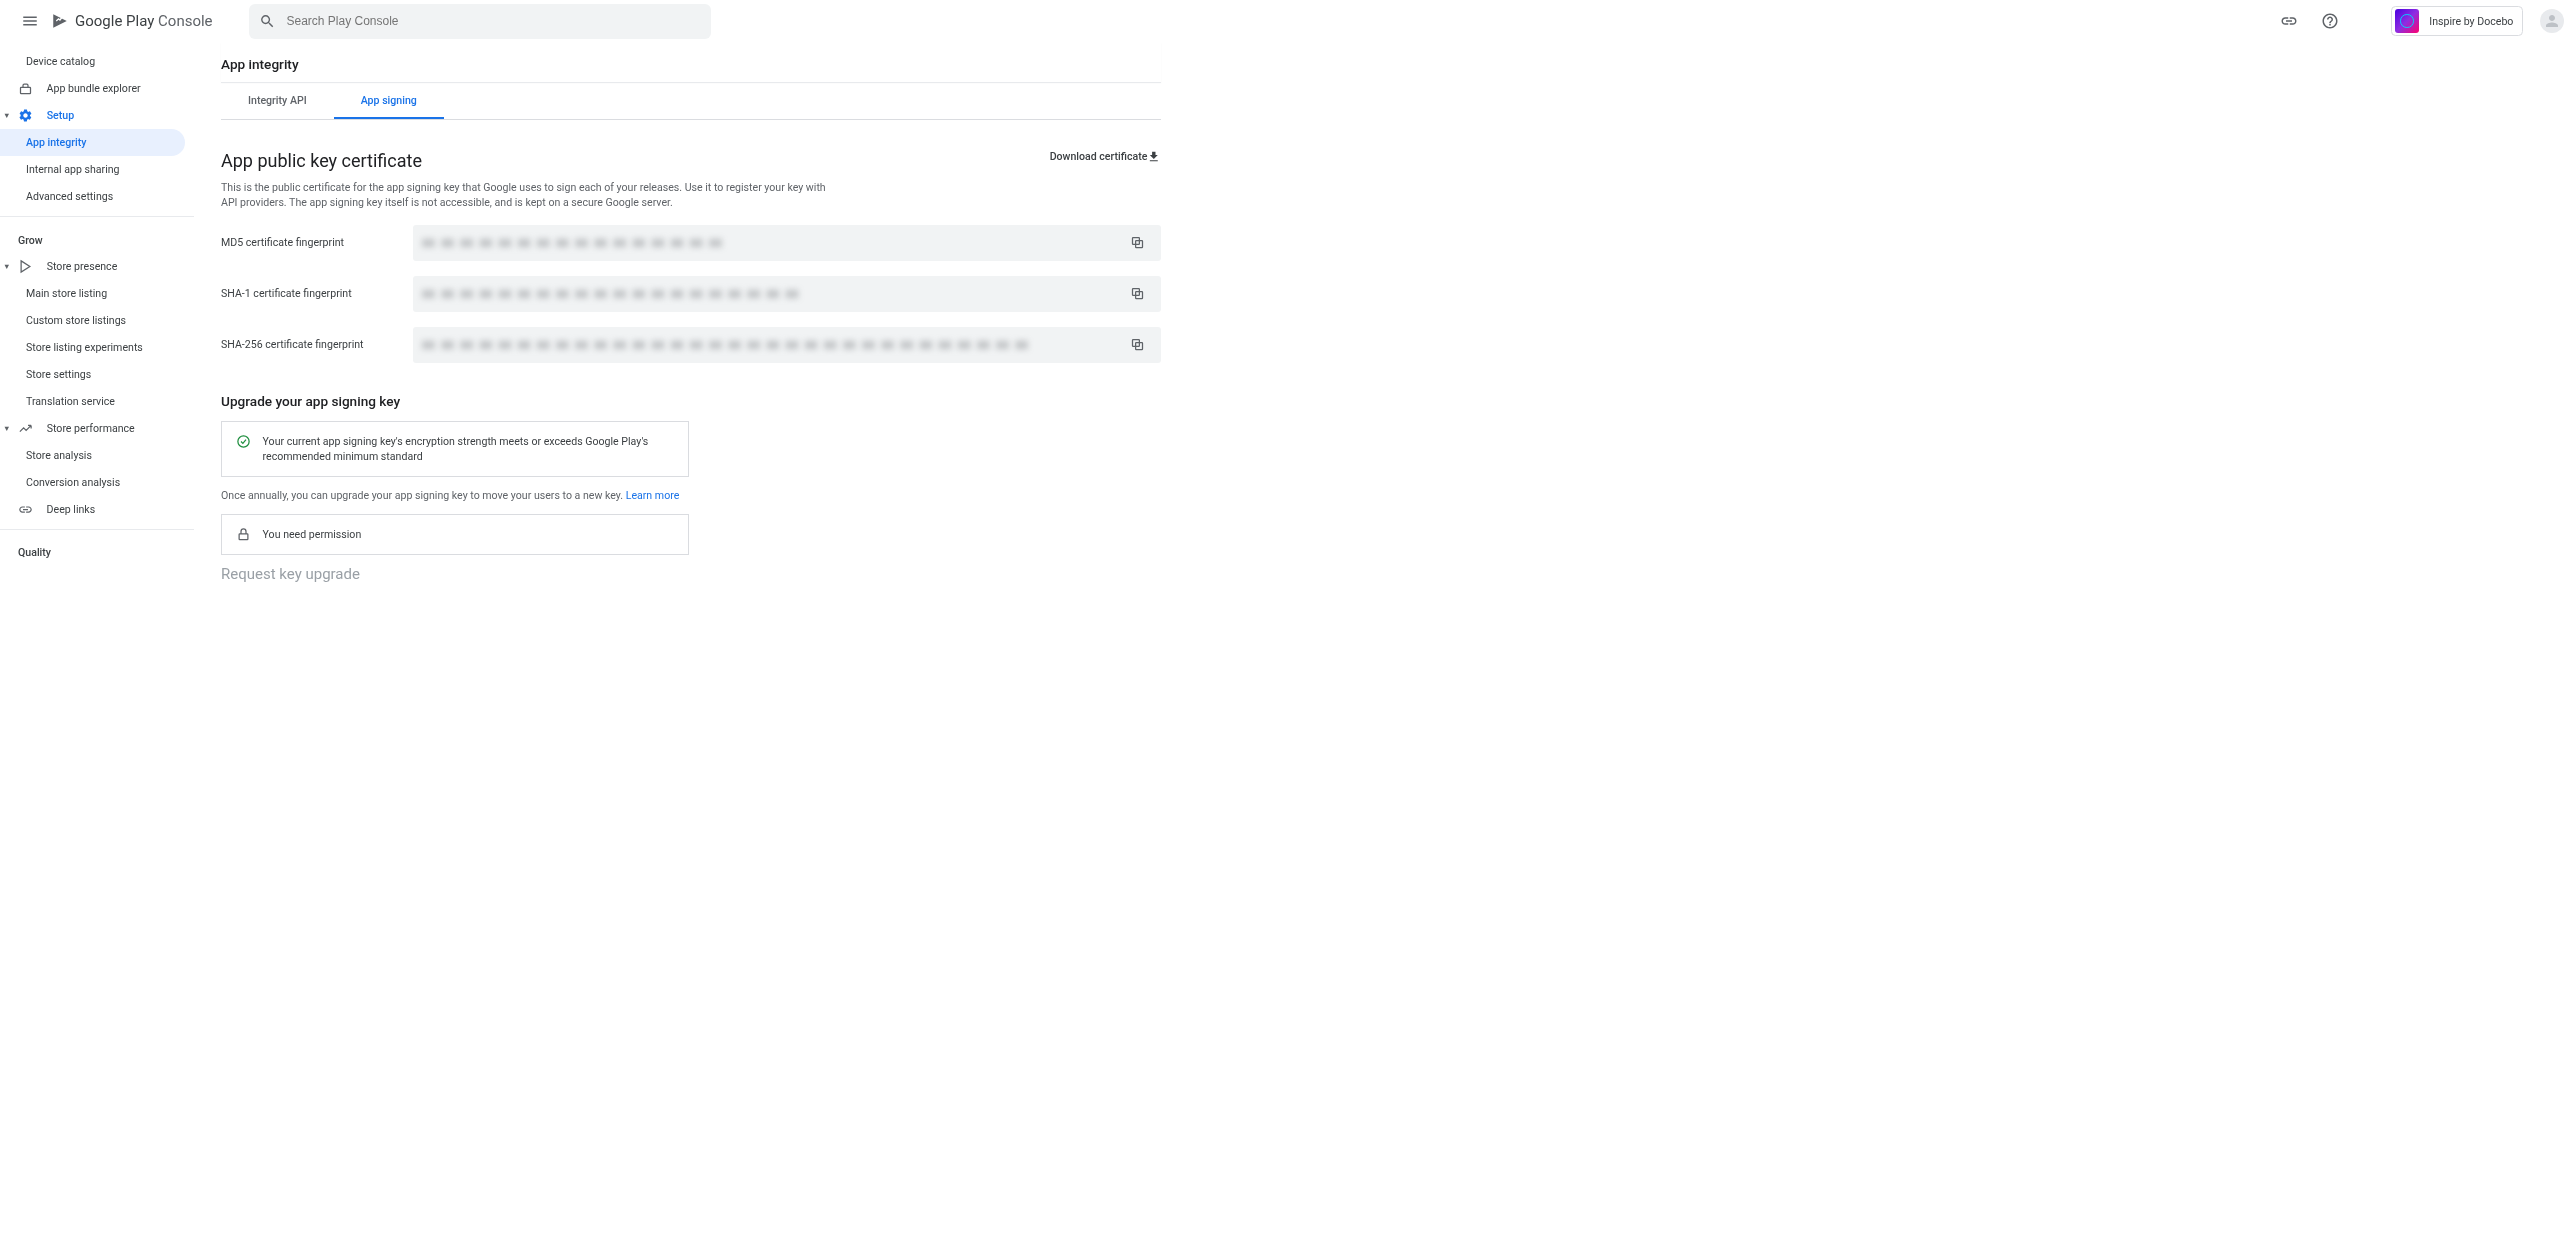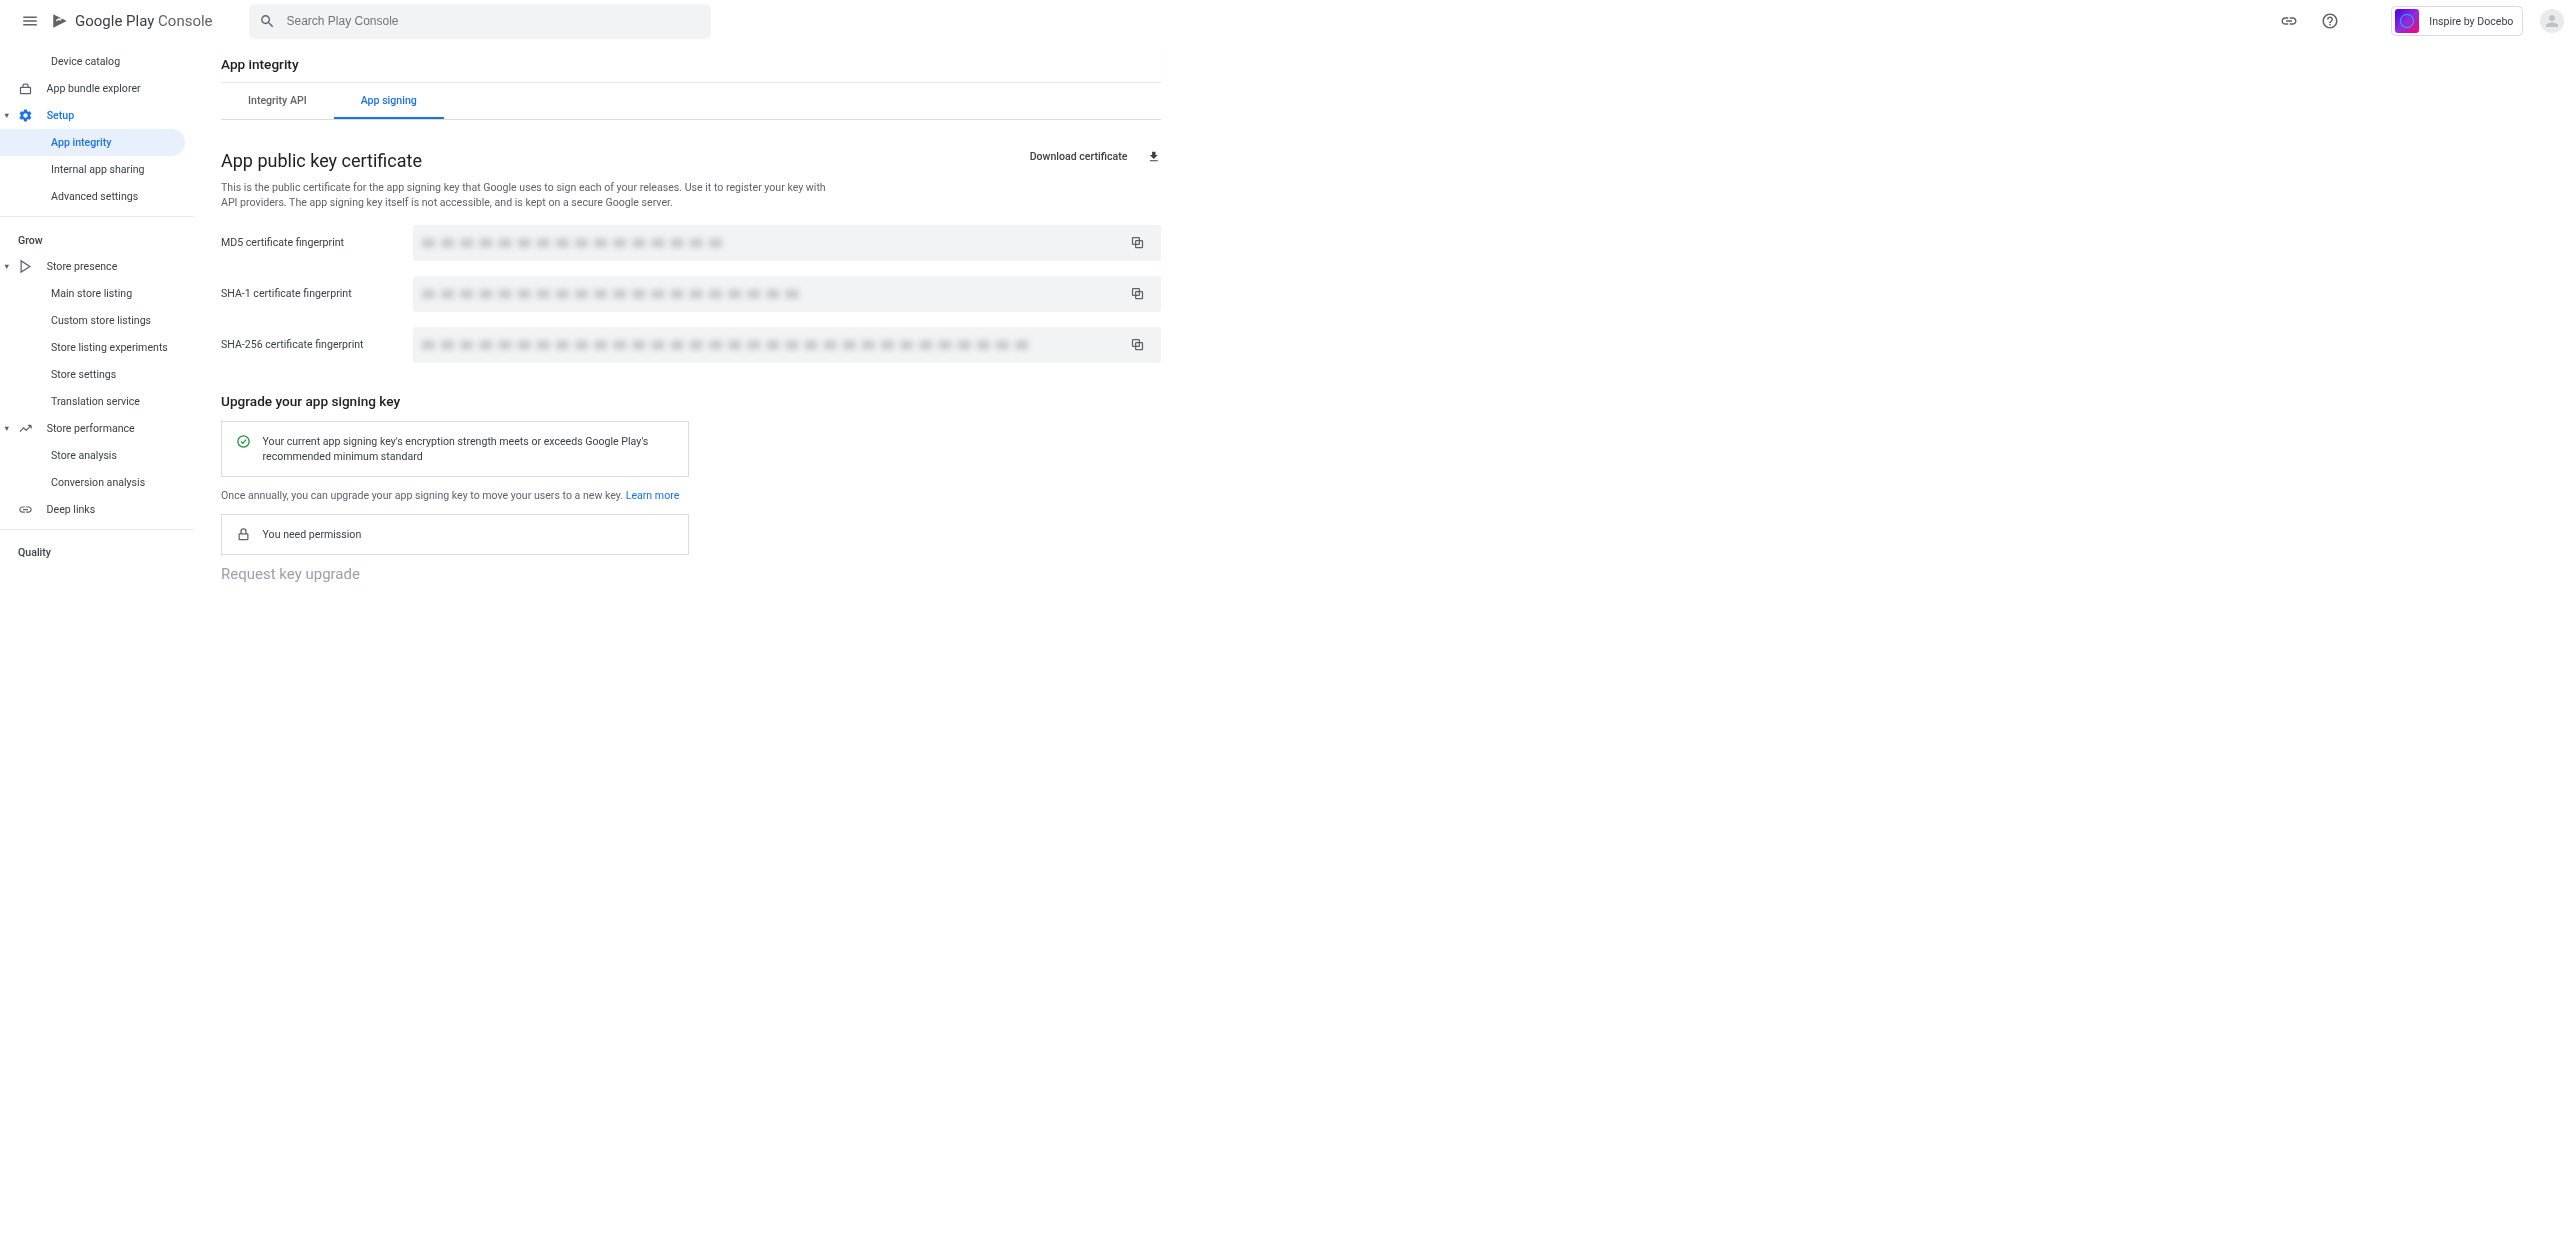--- a/index.html
+++ b/index.html
@@ -23,39 +23,39 @@
 .app-chip-icon-inner { width: 13.6px; height: 13.6px; border: 1.5px solid #00d4ff; border-radius: 50%; }
 .avatar { width: 24px; height: 24px; border-radius: 50%; background: #e8eaed; display: flex; align-items: center; justify-content: center; margin-left: 6px; }
 
 
 .layout { display: flex; }
 .sidebar { width: 194px; padding-top: 6px; }
 .main { flex: 1; padding: 0 18px 0 27px; max-width: 985px; }
 
 
 .nav-item { display: flex; align-items: center; height: 27px; padding: 0 9px 0 18px; cursor: pointer; border-radius: 0 18px 18px 0; margin-right: 9px; color: #3c4043; }
-.nav-item.indent { padding-left: 51px; }
+.nav-item.indent { padding-left: 26px; }
 .nav-item.active { background: #e8f0fe; color: #1a73e8; font-weight: 500; }
 .nav-item.setup { color: #1a73e8; font-weight: 500; }
 .nav-item .nav-icon { width: 15px; margin-right: 13.6px; display: flex; align-items: center; justify-content: center; color: #5f6368; }
 .nav-item.setup .nav-icon { color: #1a73e8; }
 .nav-item .caret { width: 10.6px; margin-left: -15px; margin-right: 4.5px; color: #5f6368; font-size: 7.6px; }
 .nav-section-label { padding: 10.6px 18px 6px; font-weight: 500; color: #3c4043; }
 .nav-divider { border-top: 0.8px solid #e8eaed; margin: 6px 0; }
 
 
 .page-title { font-size: 13.6px; font-weight: 500; color: #202124; padding: 13.6px 0 10.6px; }
 .title-row { border-bottom: 0.8px solid #e8eaed; margin-bottom: 0; box-shadow: 0 0.8px 1.5px rgba(0,0,0,0.04); }
 .tabs { display: flex; border-bottom: 0.8px solid #dadce0; }
 .tab { padding: 10.6px 27px; cursor: pointer; font-size: 10.6px; font-weight: 500; color: #5f6368; }
 .tab.active { color: #1a73e8; border-bottom: 2.3px solid #1a73e8; margin-bottom: -0.8px; }
 
 .section-header { display: flex; justify-content: space-between; align-items: flex-start; margin-top: 30px; }
 .section-title { font-size: 18px; font-weight: 400; color: #202124; }
-.download-link { display: flex; align-items: center; gap: 20px; color: #3c4043; font-size: 10.6px; cursor: pointer; font-weight: 500; margin-left: 28px; }
+.download-link { display: flex; align-items: center; gap: 0; color: #3c4043; font-size: 10.6px; cursor: pointer; font-weight: 500; margin-left: 28px; }
 .section-desc { margin-top: 9px; font-size: 10.6px; color: #5f6368; line-height: 15px; max-width: 606px; }
 
 .cert-row { display: flex; align-items: center; margin-top: 15px; gap: 18px; }
 .cert-label { width: 174px; font-size: 10.6px; color: #3c4043; }
 .cert-value-wrap { flex: 1; background: #f1f3f4; border-radius: 3px; height: 36px; display: flex; align-items: center; padding: 0 9px; }
 .cert-value { flex: 1; color: #5f6368; font-family: monospace; filter: blur(3px); user-select: none; white-space: nowrap; overflow: hidden; }
 .copy-btn { width: 30px; height: 30px; display: flex; align-items: center; justify-content: center; cursor: pointer; color: #5f6368; }
 
 .sub-section-title { font-size: 13.6px; font-weight: 500; color: #202124; margin-top: 30px; }
 .status-card { border: 0.8px solid #dadce0; border-radius: 0; padding: 12px 13.6px; margin-top: 12px; display: flex; align-items: flex-start; gap: 12px; max-width: 468px; }

